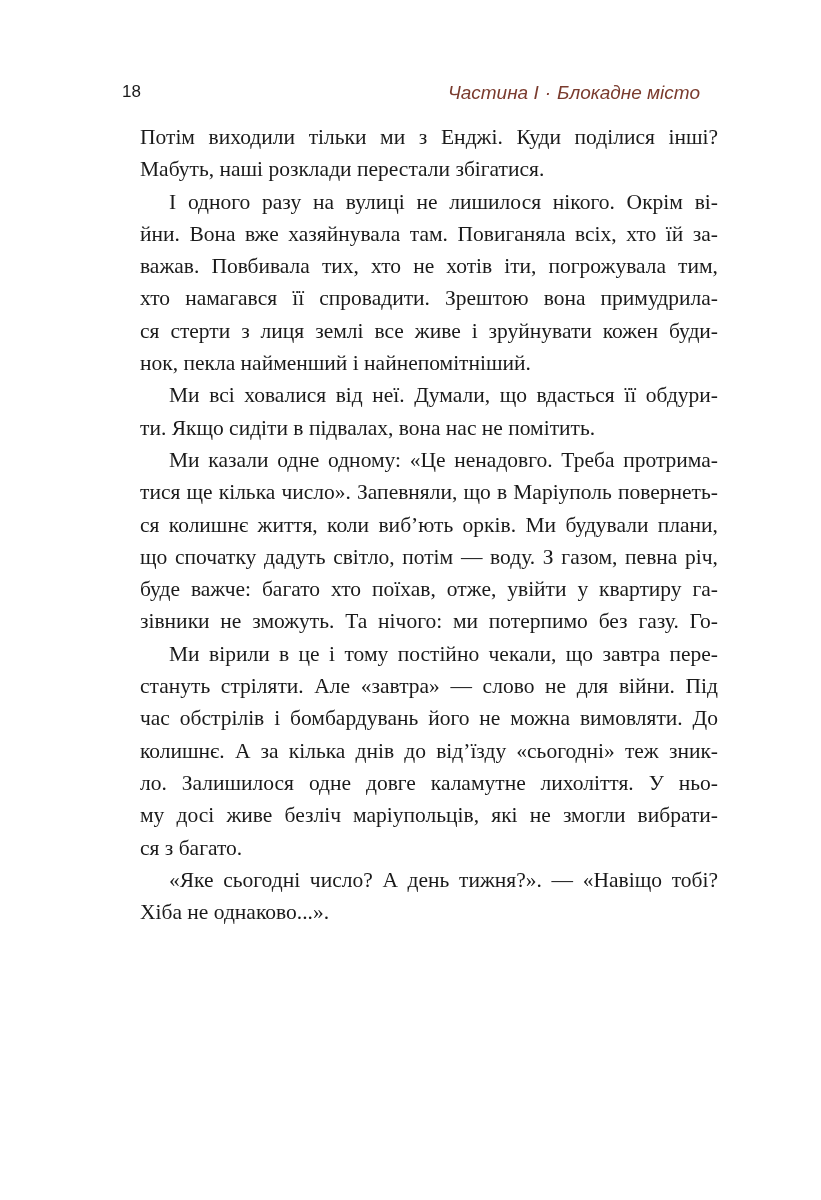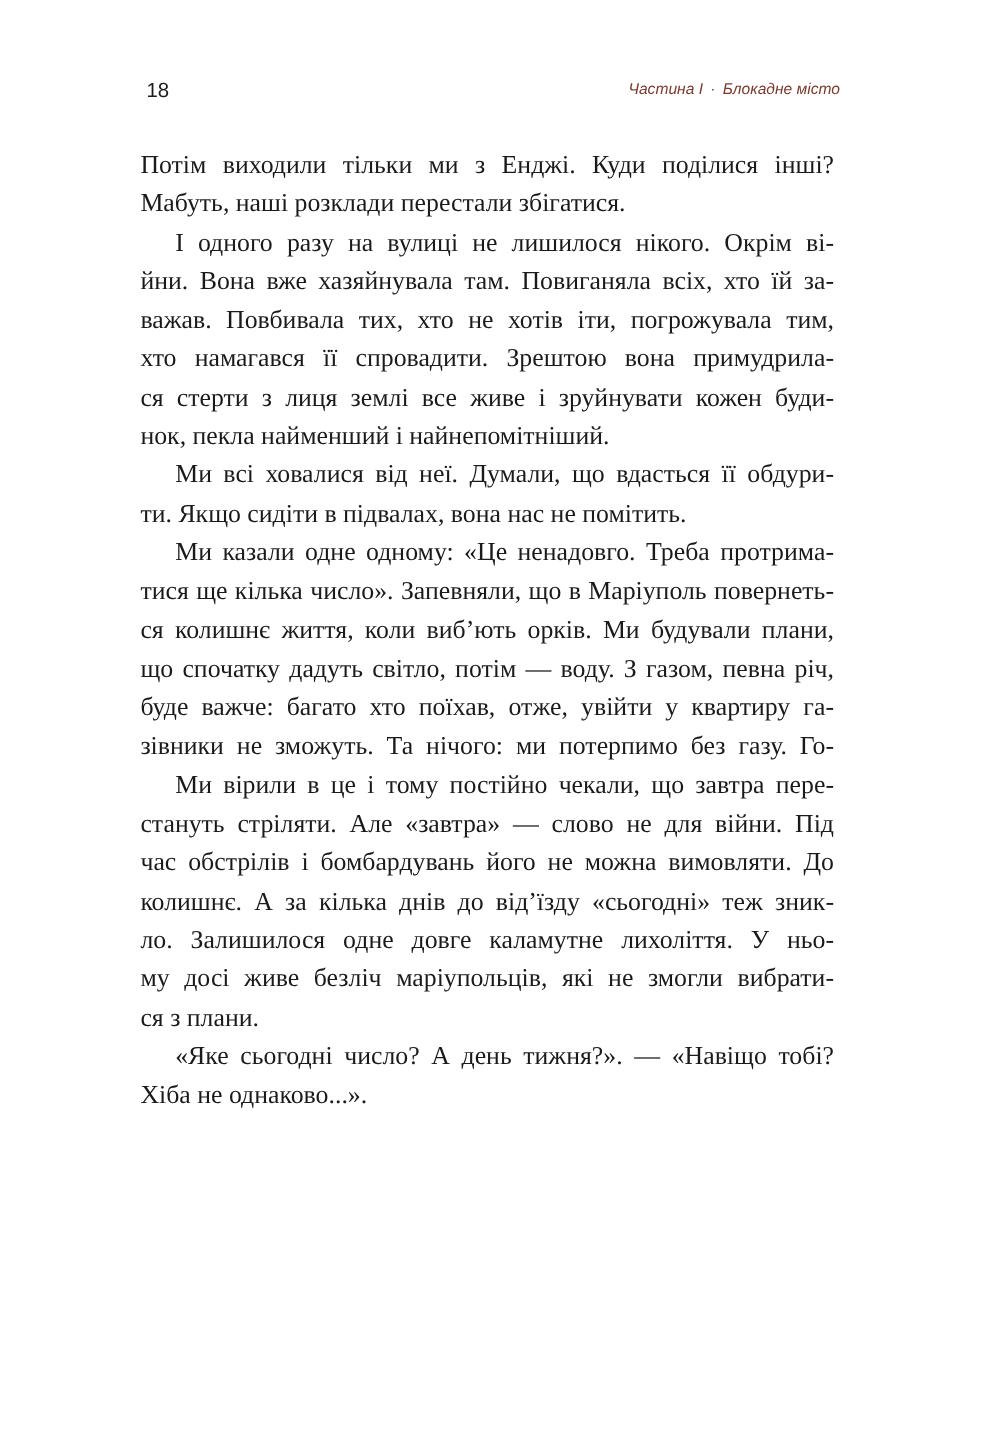--- a/index.html
+++ b/index.html
@@ -10,51 +10,51 @@
     body {
       width: 821px;
       height: 1200px;
       position: relative;
       overflow: hidden;
       font-family: "Liberation Serif", "DejaVu Serif", serif;
       color: #1a1a1a;
     }
     .page-header {
       position: absolute;
-      top: 66px;
+      top: 82px;
       left: 122px;
       width: 578px;
       height: 30px;
     }
     .page-number {
       position: absolute;
       left: 0;
       top: 0;
       font-family: "Liberation Sans", "DejaVu Sans", sans-serif;
       font-size: 17px;
       color: #1a1a1a;
     }
     .running-head {
       position: absolute;
       right: 0;
       top: 0;
       font-family: "Liberation Sans", "DejaVu Sans", sans-serif;
       font-style: italic;
-      font-size: 13px;
+      font-size: 19px;
       color: #7a3b2e;
       white-space: nowrap;
       margin-left: 36px;
     }
     .running-head .sep {
       margin: 0 6px;
     }
     .body-text {
       position: absolute;
       top: 121px;
-      left: 117px;
+      left: 140px;
       width: 578px;
     }
     .line {
       display: block;
       height: 32.3px;
       line-height: 32.3px;
       font-size: 21.5px;
       text-align: justify;
       text-align-last: justify;
       white-space: nowrap;
@@ -154,21 +154,21 @@
       <span class="line">
         <span class="line-inner">колишнє. А за кілька днів до від’їзду «сьогодні» теж зник-</span>
       </span>
       <span class="line">
         <span class="line-inner">ло. Залишилося одне довге каламутне лихоліття. У ньо-</span>
       </span>
       <span class="line">
         <span class="line-inner">му досі живе безліч маріупольців, які не змогли вибрати-</span>
       </span>
       <span class="line last">
-        <span class="line-inner">ся з плани.</span>
+        <span class="line-inner">ся з багато.</span>
       </span>
     </div>
     <div>
       <span class="line indent">
         <span class="line-inner">«Яке сьогодні число? А день тижня?». — «Навіщо тобі?</span>
       </span>
       <span class="line last">
         <span class="line-inner">Хіба не однаково...».</span>
       </span>
     </div>

